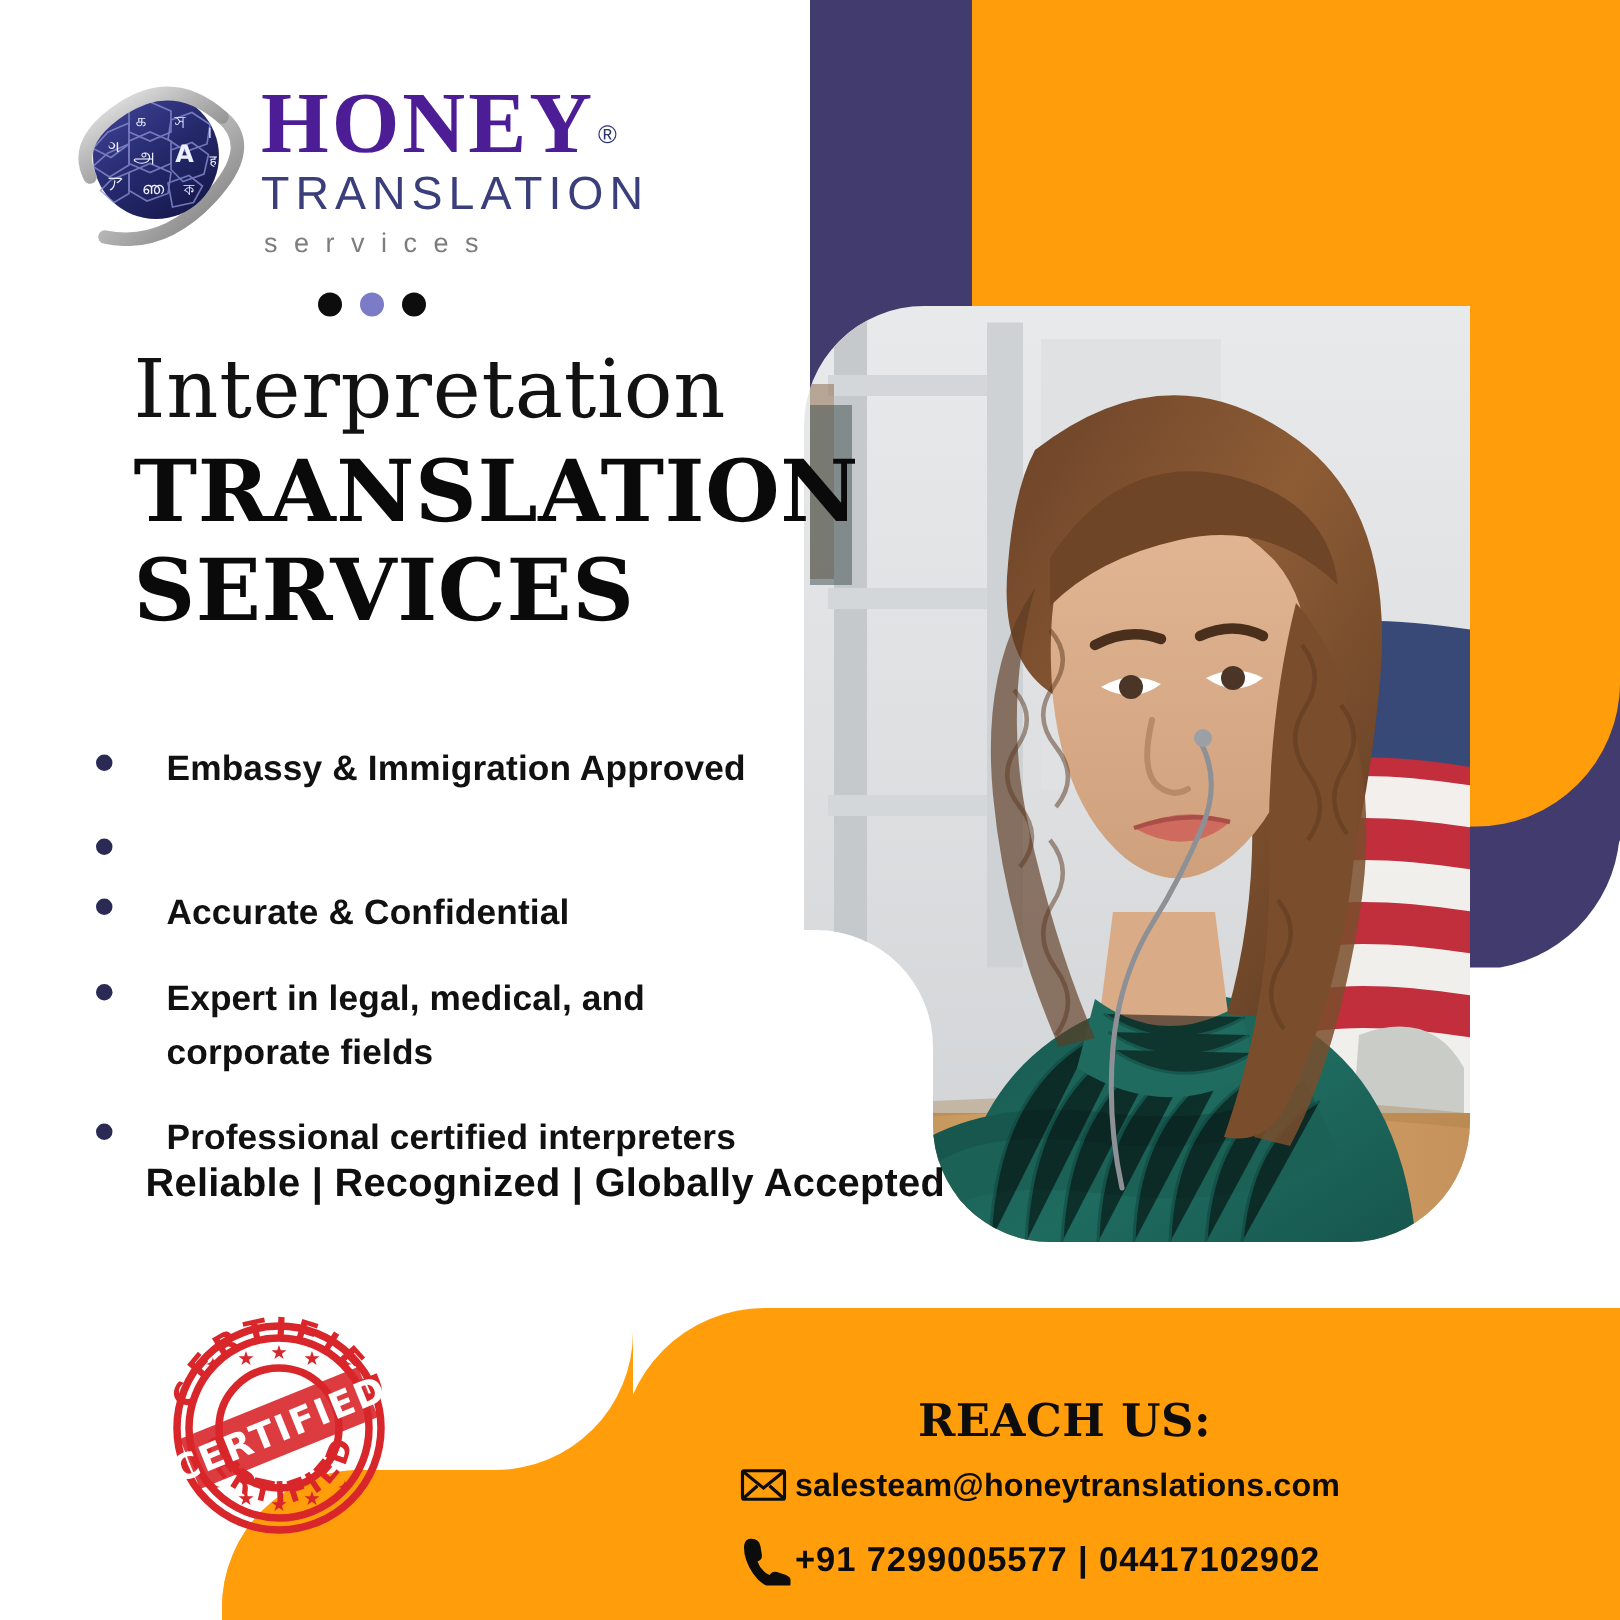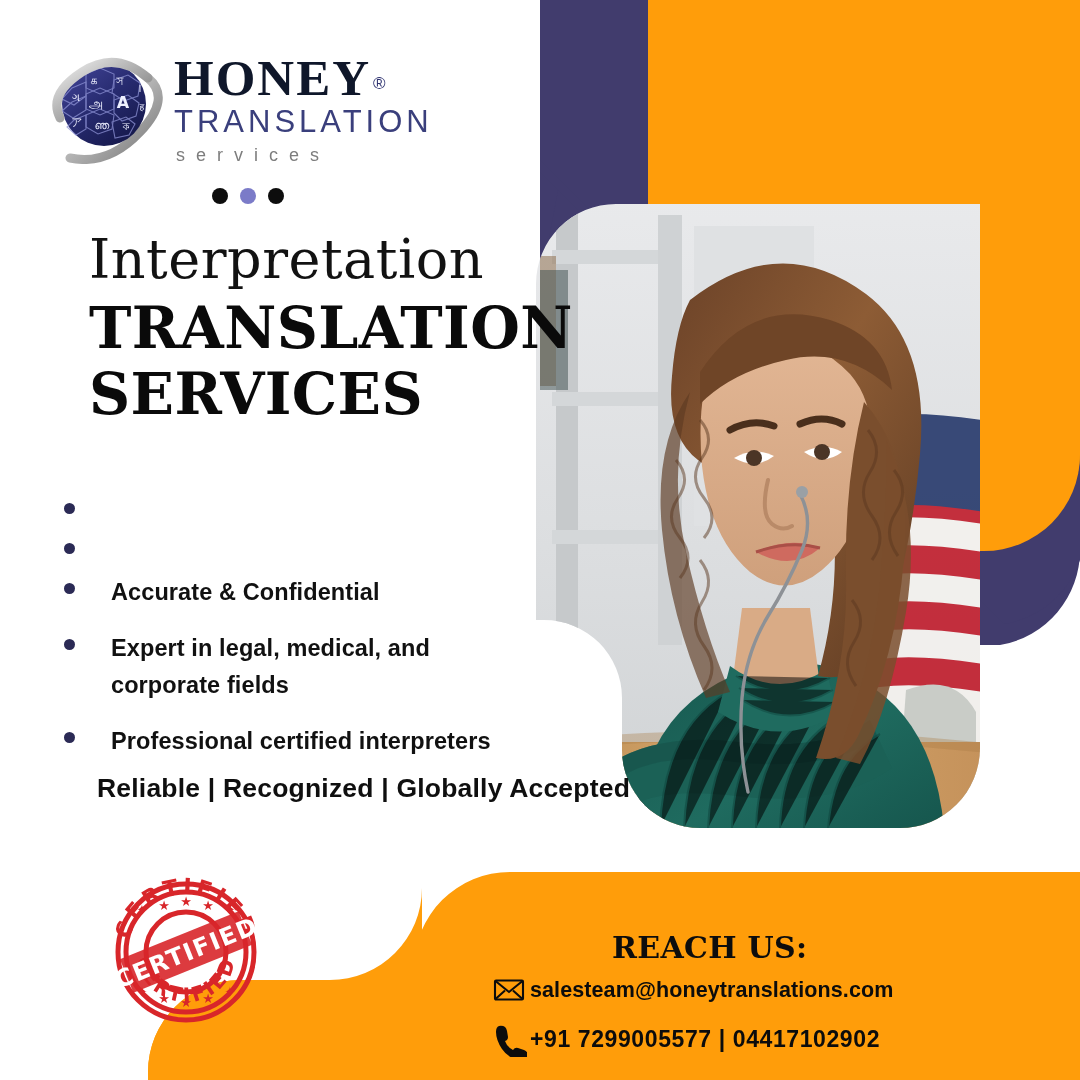--- a/index.html
+++ b/index.html
@@ -15,22 +15,22 @@
   .shape-layer{position:absolute;inset:0;overflow:hidden;pointer-events:none;}
   .shape-layer svg{position:absolute;top:0;left:0;}
 
   
   .logo-block{position:absolute;left:52px;top:48px;width:420px;}
   .logo-row{display:flex;align-items:flex-start;gap:10px;}
   .globe{width:112px;height:112px;flex:0 0 112px;position:relative;margin-top:4px;}
   .logo-words{padding-top:6px;position:relative;}
   .logo-honey{
     font-family:"Liberation Serif", serif;
-    font-size:51px;line-height:.95;font-weight:700;
-    letter-spacing:2.0px;color:#0f172a;
+    font-size:58px;line-height:.95;font-weight:700;
+    letter-spacing:2.0px;color:#4c1d95;
     display:inline-block;
   }
   .reg-mark{
     font-family:"Liberation Sans", sans-serif;
     font-size:17px;vertical-align:super;color:#2e3270;margin-left:2px;
   }
   .logo-translation{
     font-family:"Liberation Sans", sans-serif;
     font-size:31px;font-weight:400;letter-spacing:4.0px;
     color:#3a3f7c;margin-top:2px;
@@ -473,20 +473,21 @@
     <div class="head-script">Interpretation</div>
     <div class="head-bold">
       <div>TRANSLATION</div>
       <div>SERVICES</div>
     </div>
   </div>
 
   <div class="bullets">
     <div class="bullet-item">
       <span class="bullet-dot"></span>
+      <span class="bullet-text">Embassy &amp; Immigration Approved</span>
     </div>
     <div class="bullet-item">
       <span class="bullet-dot"></span>
     </div>
     <div class="bullet-item">
       <span class="bullet-dot"></span>
       <span class="bullet-text">Accurate &amp; Confidential</span>
     </div>
     <div class="bullet-item">
       <span class="bullet-dot"></span>

